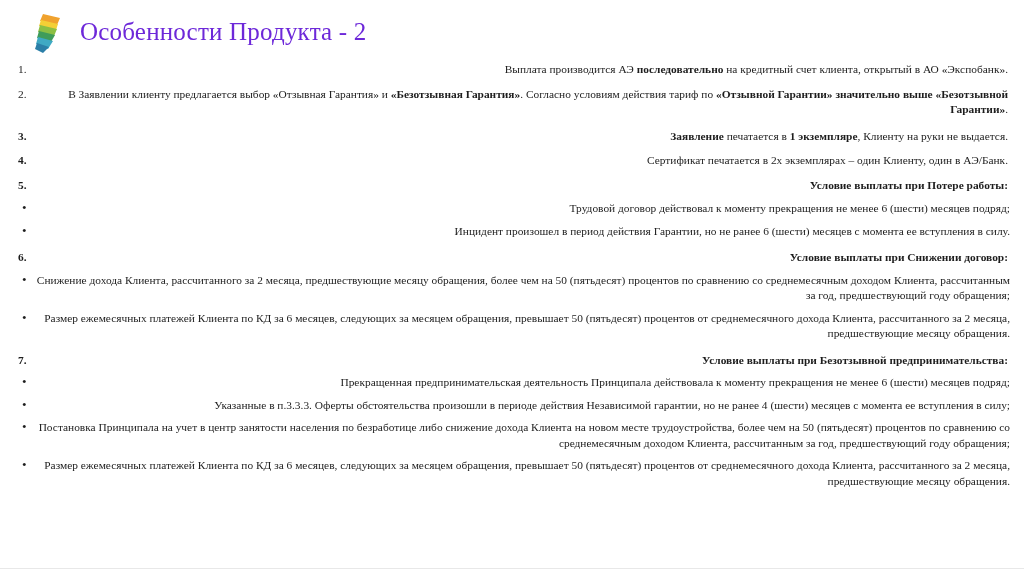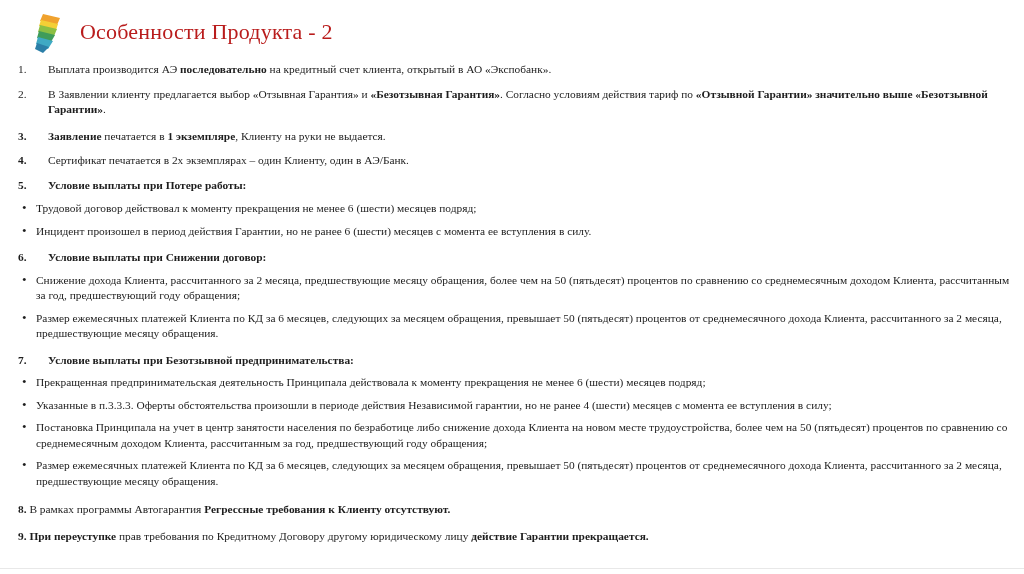--- a/index.html
+++ b/index.html
@@ -38,24 +38,24 @@
     width: 40px;
     height: 44px;
     margin-left: 30px;
     margin-right: 10px;
     flex: 0 0 auto;
     position: relative;
     top: 1px;
   }
   .slide-title {
     font-family: "Liberation Serif", "DejaVu Serif", serif;
-    font-size: 22px;
+    font-size: 25px;
     line-height: 34px;
     font-weight: 400;
-    color: #b91c1c;
+    color: #6d28d9;
     letter-spacing: 0.2px;
     white-space: nowrap;
   }
 
   
   .body {
     position: absolute;
     left: 0;
     top: 62px;
     width: 1024px;
@@ -69,20 +69,21 @@
     color: #1d1d1d;
   }
   .row .marker {
     flex: 0 0 auto;
     text-align: left;
     color: #1d1d1d;
   }
   .row .txt {
     flex: 1 1 auto;
     padding-right: 14px;
+    text-align: right;
   }
 
   
   .row.num .marker {
     width: 30px;
     margin-left: 18px;
     font-size: 11.4px;
   }
   .row.num .txt { max-width: 960px; }
 
@@ -205,23 +206,17 @@
       <div class="row bul">
         <span class="marker">•</span>
         <span class="txt"><span>Постановка Принципала на учет в центр занятости населения по безработице либо снижение дохода Клиента на новом месте трудоустройства, более чем на 50 (пятьдесят) процентов по сравнению со среднемесячным доходом Клиента, рассчитанным за год, предшествующий году обращения;</span></span>
       </div>
       <div style="height: 7px;"></div>
       <div class="row bul">
         <span class="marker">•</span>
         <span class="txt"><span>Размер ежемесячных платежей Клиента по КД за 6 месяцев, следующих за месяцем обращения, превышает 50 (пятьдесят) процентов от среднемесячного дохода Клиента, рассчитанного за 2 месяца, предшествующие месяцу обращения.</span></span>
       </div>
       <div style="height: 13px;"></div>
-      <div class="row plain">
-        <span class="txt"><b>8. </b><span>В рамках программы Автогарантия </span><b>Регрессные требования к Клиенту отсутствуют.</b></span>
-      </div>
-      <div style="height: 11px;"></div>
-      <div class="row plain">
-        <span class="txt"><b>9. При переуступке</b><span> прав требования по Кредитному Договору другому юридическому лицу </span><b>действие Гарантии прекращается.</b></span>
-      </div>
+      <div style="height: 11px;"></div>
     </div>
 
   <div class="footer-rule"></div>
 </div>
 
 </body></html>

